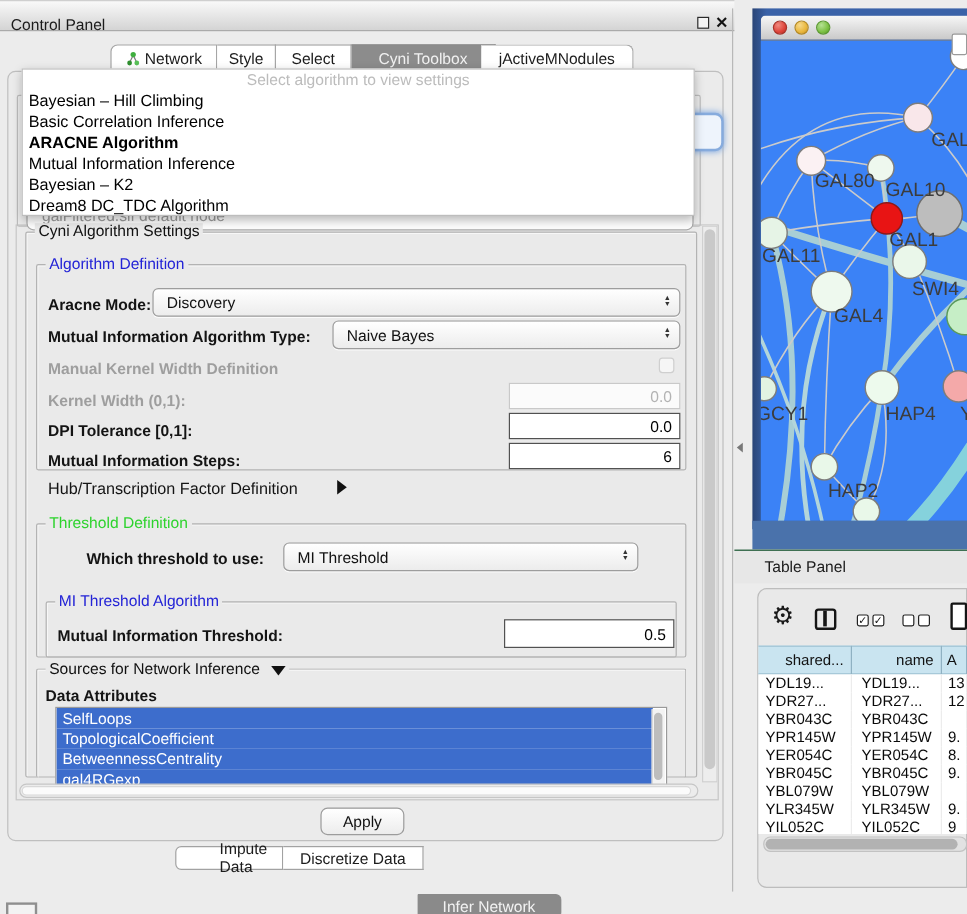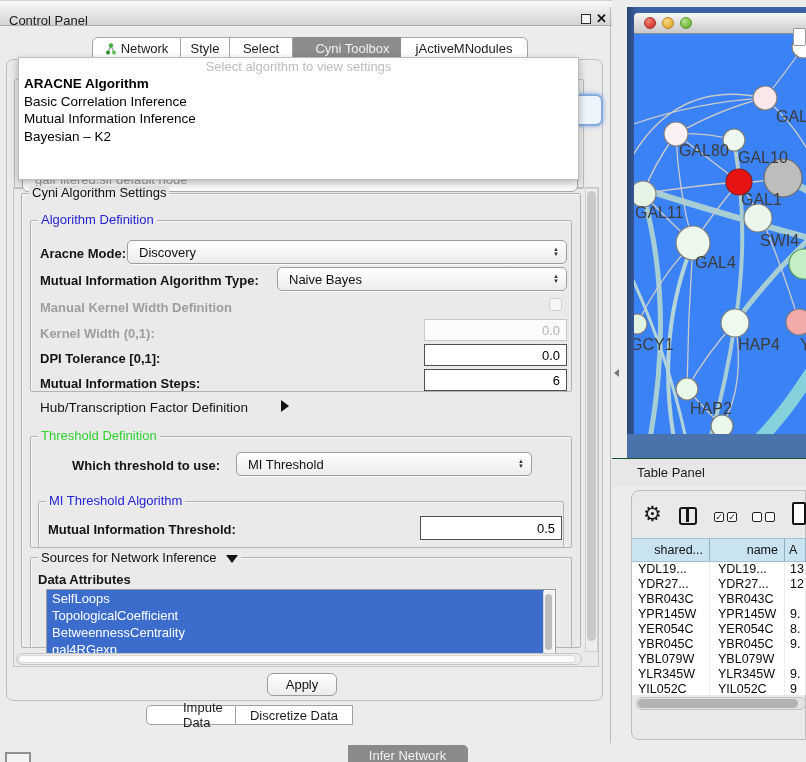--- a/index.html
+++ b/index.html
@@ -157,24 +157,26 @@
 
 <div class="abs frag-group"></div>
 <div class="abs frag-focus"></div>
 <div class="abs frag-combo">
   <span>galFiltered.sif default node</span>
 </div>
 
 <div class="abs popup">
   <div class="popup-ph">Select algorithm to view settings</div>
   <div id="dd-items">
+      <div class="dd-item">Bayesian – Hill Climbing</div>
+      <div class="dd-item">Basic Correlation Inference</div>
       <div class="dd-item bold">ARACNE Algorithm</div>
-      <div class="dd-item">Basic Correlation Inference</div>
       <div class="dd-item">Mutual Information Inference</div>
       <div class="dd-item">Bayesian – K2</div>
+      <div class="dd-item">Dream8 DC_TDC Algorithm</div>
     </div>
 </div>
 
 <div class="abs scrollpane"></div>
 <div class="abs vscroll"></div>
 <div class="abs vthumb"></div>
 
 <div class="abs groupbox" style="left:21px; top:193px; width:560px; height:455px;"></div>
 <div class="abs grouplab" style="left:29px; top:186px;">Cyni Algorithm Settings</div>
 

